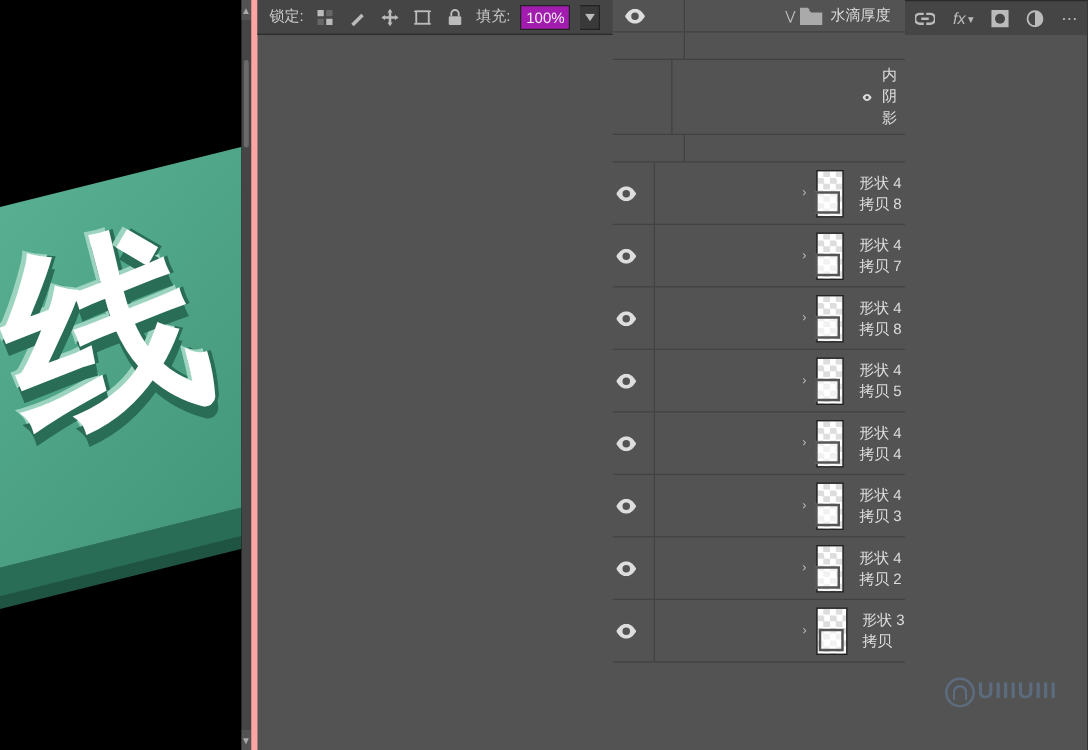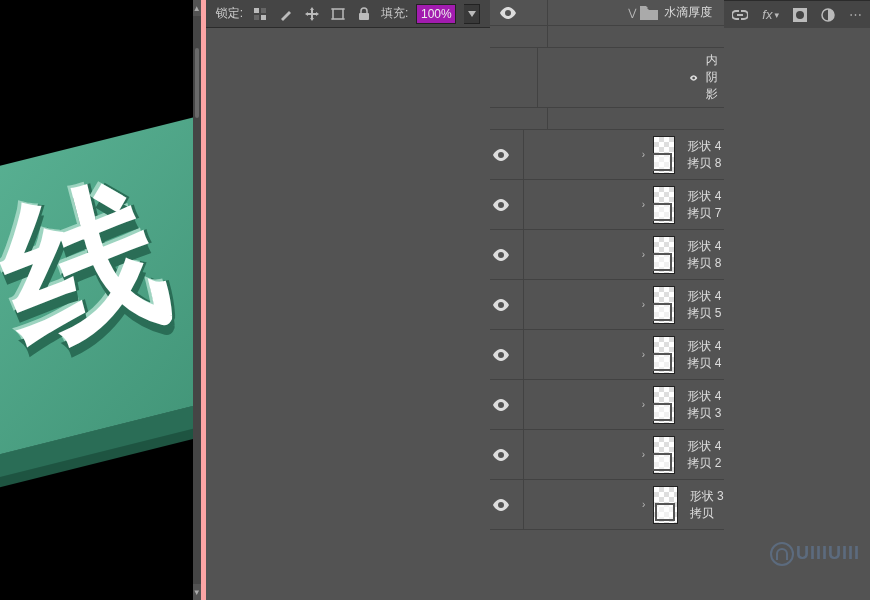--- a/index.html
+++ b/index.html
@@ -43,21 +43,21 @@
 .thumb{width:42px;height:38px;background:repeating-conic-gradient(#ddd 0 25%,#fff 0 50%) 0 0/10px 10px;border:1px solid #222;position:relative;margin-right:12px}
 .thumb::after{content:"";position:absolute;right:2px;bottom:2px;width:16px;height:14px;border:2px solid #555;background:rgba(255,255,255,0.6)}
 .layer-row.tall{min-height:50px}
 .layer-row.tall .link-col{border-right:1px solid #424242}
 .row-pad{padding-left:116px}
 .fx-indent{padding-left:44px}
 
 .bottombar{height:28px;background:#454545;border-top:1px solid #2b2b2b;display:flex;align-items:center;justify-content:flex-end;padding:0 8px;gap:14px}
 .bottombar .bic{color:#bbb;display:flex;align-items:center;font-size:13px;gap:2px}
 
-.watermark{position:absolute;right:10px;bottom:34px;color:rgba(120,180,255,0.25);font-size:18px;font-weight:700;letter-spacing:1px;pointer-events:none}
+.watermark{position:absolute;right:24px;bottom:34px;color:rgba(120,180,255,0.25);font-size:18px;font-weight:700;letter-spacing:1px;pointer-events:none}
 .wm-ic{display:inline-block;width:24px;height:24px;border:2px solid rgba(120,180,255,0.25);border-radius:50%;vertical-align:middle;margin-right:2px;position:relative}
 .wm-ic::before{content:"";position:absolute;left:4px;right:4px;top:4px;bottom:4px;border:2px solid rgba(120,180,255,0.25);border-bottom:none;border-radius:8px 8px 0 0}
 </style>
 </head>
 <body>
 
 <div class="canvas-area">
   <div class="droplet"></div>
   <div class="art">
     <div class="date-ribbon">

